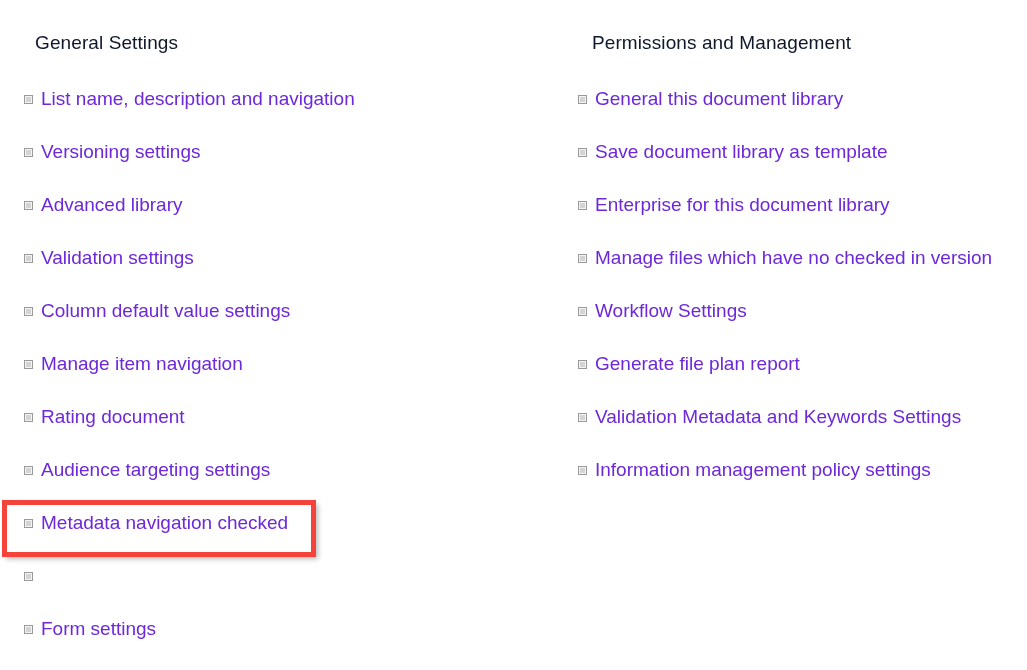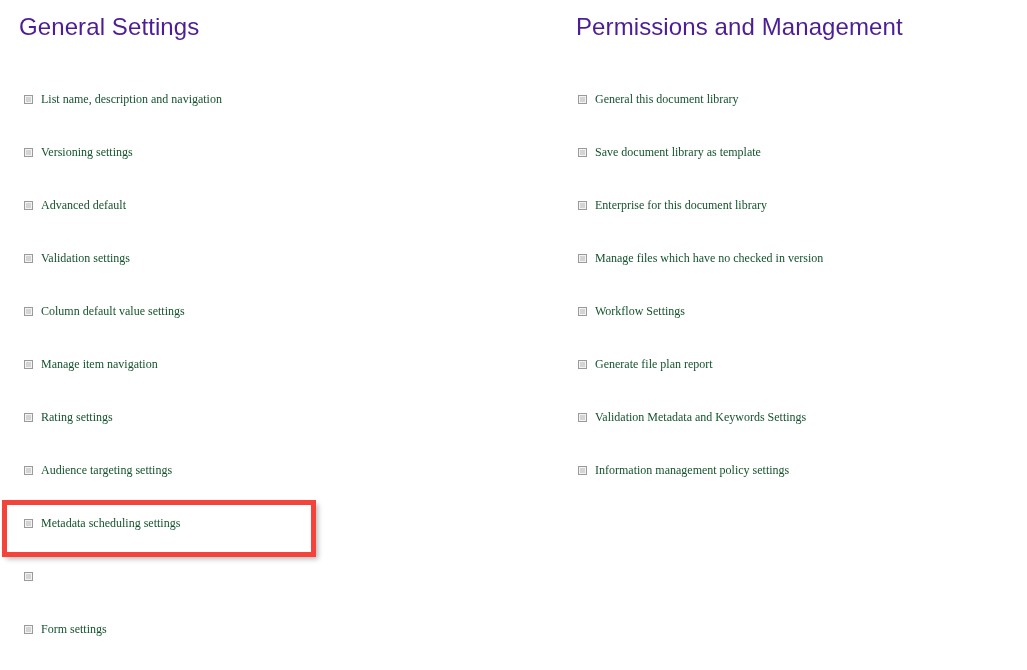--- a/index.html
+++ b/index.html
@@ -23,26 +23,26 @@
 
   
   .column {
     position: absolute;
     top: 0;
   }
   .column--general { left: 19px; width: 500px; }
   .column--permissions { left: 576px; width: 470px; }
 
   .section-heading {
-    margin: 0;
+    margin: 16px;
     padding: 0;
-    font-size: 24px;
+    font-size: 19px;
     font-weight: 400;
     line-height: 26px;
-    color: #4c1d95;
+    color: #0f172a;
     letter-spacing: 0.1px;
     white-space: nowrap;
   }
   .column--general .section-heading { padding-top: 14px; }
   .column--permissions .section-heading { padding-top: 14px; }
 
   .links-list {
     list-style: none;
     margin: 0;
     padding: 0;
@@ -68,27 +68,26 @@
     box-sizing: border-box;
     margin-top: 7px;
     margin-right: 8px;
     flex: 0 0 auto;
     background: #d4d4d4;
     border: 1px solid #9a9a9a;
     box-shadow: inset 0 0 0 1px #f3f3f3;
   }
 
   .settings-link {
-    font-size: 12px;
+    font-size: 19px;
     line-height: 22px;
-    color: #14532d;
+    color: #6d28d9;
     text-decoration: none;
     white-space: nowrap;
     cursor: pointer;
-    font-family: Liberation Serif, serif;
   }
 
   
   .highlight-box {
     position: absolute;
     left: 2px;
     top: 500px;
     width: 314px;
     height: 57px;
     box-sizing: border-box;
@@ -115,45 +114,45 @@
         <li class="link-row">
           <span class="bullet-icon"></span>
           <a class="settings-link">List name, description and navigation</a>
         </li>
         <li class="link-row">
           <span class="bullet-icon"></span>
           <a class="settings-link">Versioning settings</a>
         </li>
         <li class="link-row">
           <span class="bullet-icon"></span>
-          <a class="settings-link">Advanced default</a>
+          <a class="settings-link">Advanced library</a>
         </li>
         <li class="link-row">
           <span class="bullet-icon"></span>
           <a class="settings-link">Validation settings</a>
         </li>
         <li class="link-row">
           <span class="bullet-icon"></span>
           <a class="settings-link">Column default value settings</a>
         </li>
         <li class="link-row">
           <span class="bullet-icon"></span>
           <a class="settings-link">Manage item navigation</a>
         </li>
         <li class="link-row">
           <span class="bullet-icon"></span>
-          <a class="settings-link">Rating settings</a>
+          <a class="settings-link">Rating document</a>
         </li>
         <li class="link-row">
           <span class="bullet-icon"></span>
           <a class="settings-link">Audience targeting settings</a>
         </li>
         <li class="link-row">
           <span class="bullet-icon"></span>
-          <a class="settings-link">Metadata scheduling settings</a>
+          <a class="settings-link">Metadata navigation checked</a>
         </li>
         <li class="link-row">
           <span class="bullet-icon"></span>
         </li>
         <li class="link-row">
           <span class="bullet-icon"></span>
           <a class="settings-link">Form settings</a>
         </li>
       </ul>
   </div>

